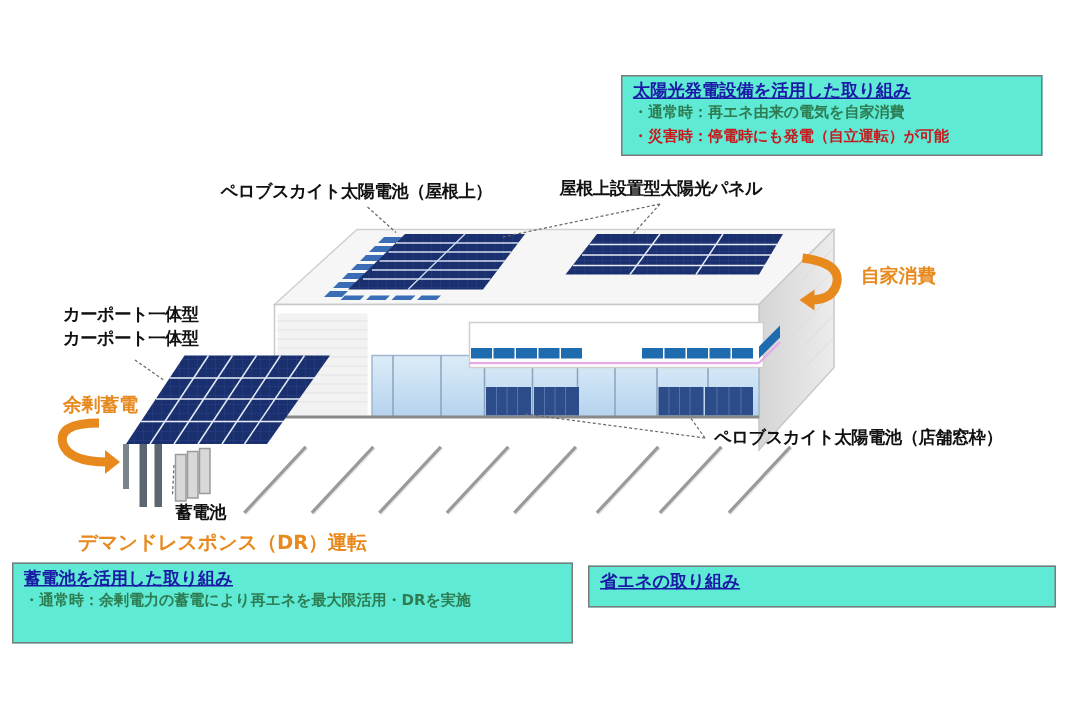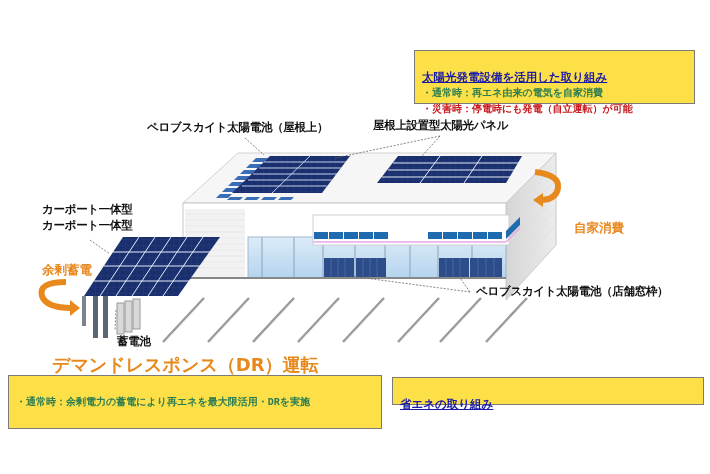--- a/index.html
+++ b/index.html
@@ -1,20 +1,20 @@
 <!DOCTYPE html>
 <html><head>
 <meta charset="utf-8">
 <style>
   html,body{margin:0;padding:0;background:#ffffff;}
   body{width:710px;height:474px;position:relative;overflow:hidden;font-family:"DejaVu Sans","Liberation Sans",sans-serif;}
   .abs{position:absolute;}
   .lbl{font-weight:bold;color:#111;font-size:11.5px;white-space:nowrap;letter-spacing:-0.3px;}
   .orange{color:#e8891e;font-weight:bold;white-space:nowrap;}
-  .box{position:absolute;border:1.5px solid #7a7a7a;background:#fde047;padding:19px 7px 4px 7px;box-sizing:border-box;font-family:Liberation Mono, monospace;}
+  .box{position:absolute;border:1.5px solid #7a7a7a;background:#5eead4;padding:1px 7px 4px 7px;box-sizing:border-box;}
   .box .title{color:#1a1aa6;text-decoration:underline;font-weight:bold;font-size:11.5px;line-height:16px;white-space:nowrap;}
   .box .line{font-size:10px;line-height:16px;white-space:nowrap;font-weight:bold;}
   .green{color:#2e7d52;}
   .red{color:#c8191e;}
   svg{position:absolute;left:0;top:0;}
 </style>
 </head>
 <body>
 
 <svg width="710" height="474" viewBox="0 0 710 474">
@@ -205,29 +205,30 @@
   <path d="M66 282 Q38 282 42 296 Q46 308 72 308" fill="none" stroke="#e8891e" stroke-width="6"></path>
   <polygon points="80,308 70,300 70,316" fill="#e8891e"></polygon>
 </svg>
 
 <div class="abs lbl" style="left:147px;top:120px;">ペロブスカイト太陽電池（屋根上）</div>
 <div class="abs lbl" style="left:373px;top:118px;">屋根上設置型太陽光パネル</div>
 <div class="abs lbl" style="left:42px;top:202px;">カーポート一体型</div>
 <div class="abs lbl" style="left:42px;top:218px;">カーポート一体型</div>
 <div class="abs lbl" style="left:476px;top:284px;">ペロブスカイト太陽電池（店舗窓枠）</div>
 <div class="abs lbl" style="left:117px;top:334px;text-align:right;">蓄電池</div>
-<div class="abs orange" style="left:574px;top:176px;font-size:12.5px;margin-top:44px;">自家消費</div>
+<div class="abs orange" style="left:574px;top:176px;font-size:12.5px;">自家消費</div>
 <div class="abs orange" style="left:42px;top:262px;font-size:12.5px;">余剰蓄電</div>
-<div class="abs orange" style="left:52px;top:353px;font-size:18px;">デマンドレスポンス（DR）運転</div>
+<div class="abs orange" style="left:52px;top:353px;font-size:13px;">デマンドレスポンス（DR）運転</div>
 
 <div class="box" style="left:414px;top:50px;width:281px;height:54px;">
   <div class="title">太陽光発電設備を活用した取り組み</div>
   <div class="line green">・通常時：再エネ由来の電気を自家消費</div>
   <div class="line red">・災害時：停電時にも発電（自立運転）が可能</div>
 </div>
 
 <div class="box" style="left:8px;top:375px;width:374px;height:54px;">
+  <div class="title">蓄電池を活用した取り組み</div>
   <div class="line green">・通常時：余剰電力の蓄電により再エネを最大限活用・DRを実施</div>
 </div>
 
 <div class="box" style="left:392px;top:377px;width:312px;height:28px;">
   <div class="title">省エネの取り組み</div>
 </div>
 
 </body></html>

